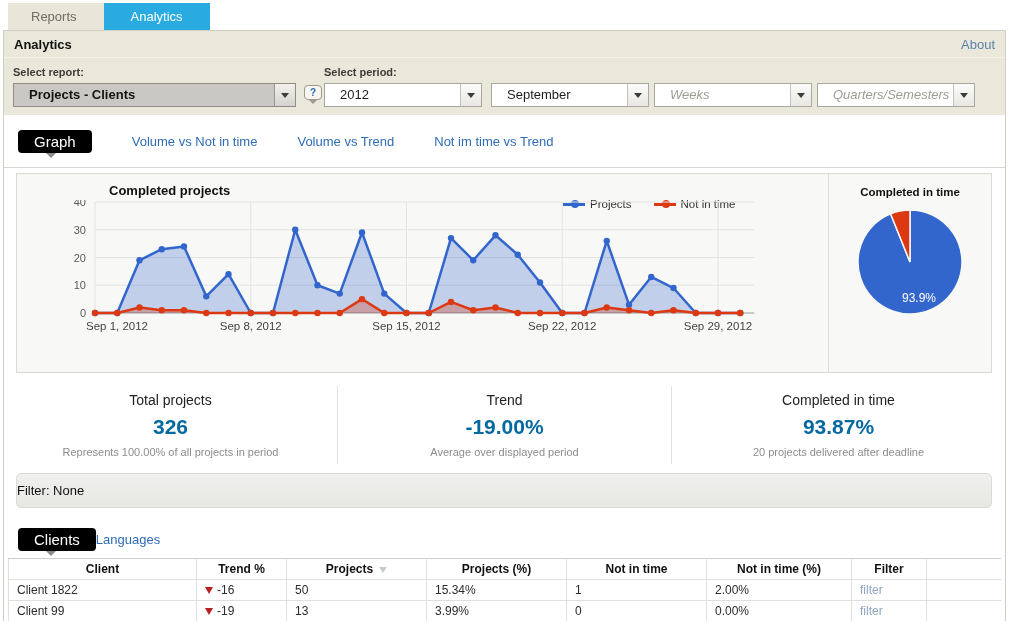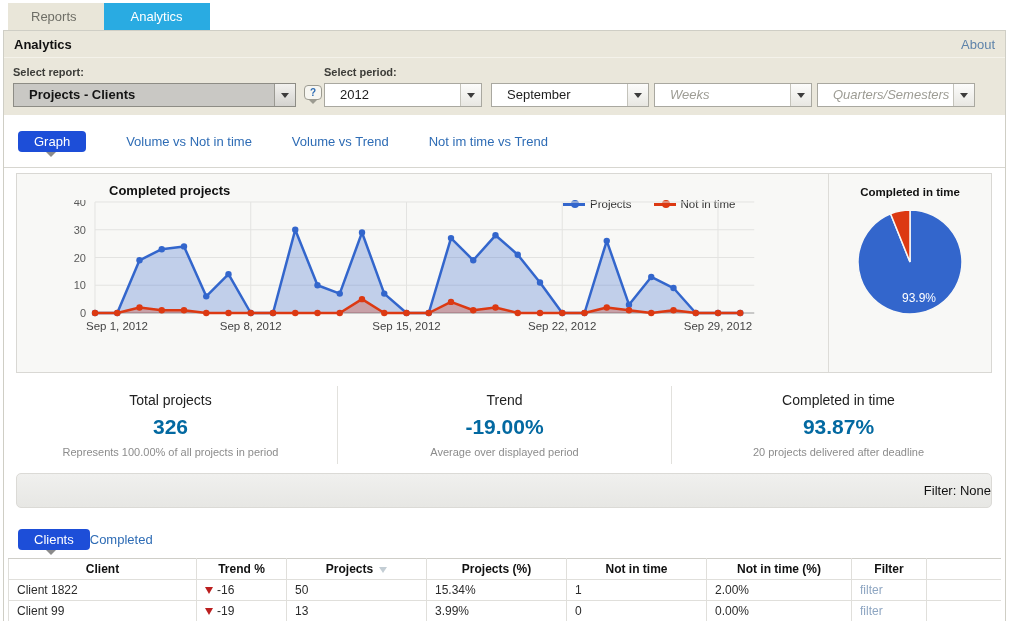--- a/index.html
+++ b/index.html
@@ -35,21 +35,21 @@
   .select.s2 { left:487px; width:158px; }
   .select.s3 { left:650px; width:158px; }
   .select.s4 { left:813px; width:158px; }
   .select .val.placeholder { color:#9d9c94; font-style:italic; }
 
   .help-balloon { position:absolute; left:300px; top:27px; width:18px; height:15px; background:#f7f6f1; border:1px solid #9c9b91; border-radius:4px; color:#2f6db4; font-size:10px; font-weight:bold; text-align:center; line-height:14px; cursor:pointer; }
   .help-balloon:after { content:""; position:absolute; left:4px; top:14px; border:4px solid transparent; border-top-color:#9c9b91; }
 
   
   .view-tabs { height:53px; display:flex; align-items:center; gap:40px; padding-left:14px; border-bottom:1px solid #d7d6d0; background:#fff; }
-  .pill { position:relative; background:#1d4ed8; color:#fff; font-size:13px; padding:3px 16px; border-radius:4px; cursor:pointer; }
+  .pill { position:relative; background:#000000; color:#fff; font-size:15px; padding:3px 16px; border-radius:4px; cursor:pointer; }
   .pill:after { content:""; position:absolute; left:28px; bottom:-5px; border:5px solid transparent; border-top-color:#8b8b8b; border-bottom:none; }
   .tab-link { color:#2e6cb5; font-size:13px; cursor:pointer; }
 
   
   .chart-panel { position:relative; margin:5px 13px 0 12px; height:200px; background:#f8f8f6; border:1px solid #d9d8d4; }
   .chart-title { position:absolute; left:92px; top:9px; font-weight:bold; font-size:13px; color:#111; }
   .legend { position:absolute; left:546px; top:24px; display:flex; gap:22px; }
   .legend-item { display:flex; align-items:center; gap:5px; font-size:11.5px; color:#333; }
   .legend-swatch { position:relative; width:22px; height:3px; }
   .legend-swatch i { position:absolute; left:8px; top:-2.5px; width:8px; height:8px; border-radius:50%; }
@@ -60,21 +60,21 @@
 
   
   .stats { display:flex; margin-top:13px; height:78px; }
   .stat { flex:1; text-align:center; padding-top:6px; }
   .stat + .stat { border-left:1px solid #e2e1dd; }
   .stat-label { font-size:14px; color:#222; }
   .stat-value { font-size:21px; font-weight:bold; color:#0369a1; margin-top:7px; }
   .stat-caption { font-size:11px; color:#8c8c8c; margin-top:7px; }
 
   
-  .filter-bar { margin:9px 13px 0 12px; height:35px; line-height:33px; text-align:right; font-size:13px; color:#111;
+  .filter-bar { margin:9px 13px 0 12px; height:35px; line-height:33px; text-align:left; font-size:13px; color:#111;
     background:linear-gradient(#f0f0ee,#e7e7e4); border:1px solid #dbdad6; border-radius:5px; cursor:pointer; }
 
   
   .bottom-tabs { display:flex; align-items:center; padding-left:14px; margin-top:18px; height:26px; }
 
   
   .tbl { position:absolute; left:4px; right:4px; bottom:0; border-collapse:collapse; width:calc(100% - 8px); table-layout:fixed;padding-left:12px; }
   .tbl th, .tbl td { border:1px solid #e0dfdb; font-size:12px; height:21px; padding:0 8px; background:#fff; white-space:nowrap; overflow:hidden; }
   .tbl th { font-weight:bold; text-align:center; color:#111; border-top-color:#cfcec8; }
   .tbl td { text-align:left; color:#2b2b2b; }
@@ -275,21 +275,21 @@
       <div class="stat-label">Completed in time</div>
       <div class="stat-value">93.87%</div>
       <div class="stat-caption">20 projects delivered after deadline</div>
     </div>
   </div>
 
   <div class="filter-bar">Filter: None</div>
 
   <div class="bottom-tabs">
     <span class="pill">Clients</span>
-    <span class="tab-link">Completed</span>
+    <span class="tab-link">Languages</span>
   </div>
 
   <table class="tbl">
     <colgroup>
       <col class="col-client">
         <col class="col-trend">
         <col class="col-proj">
         <col class="col-projpct">
       <col class="col-nit">
         <col class="col-nitpct">

